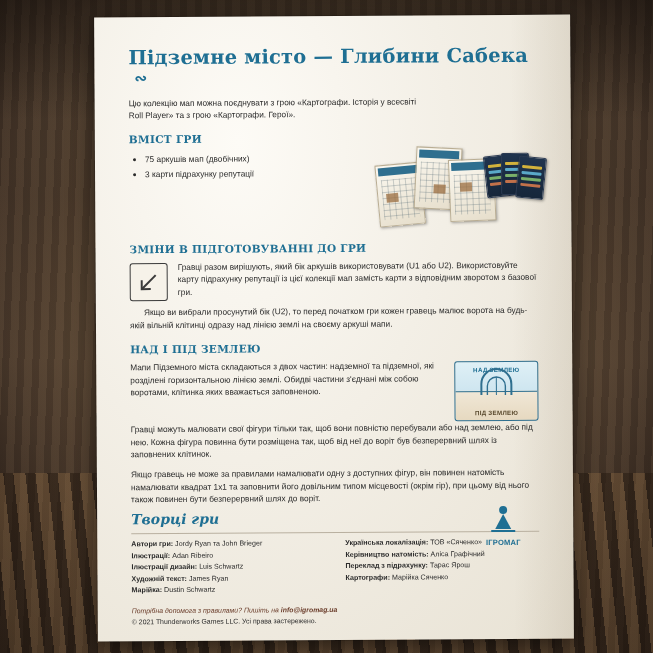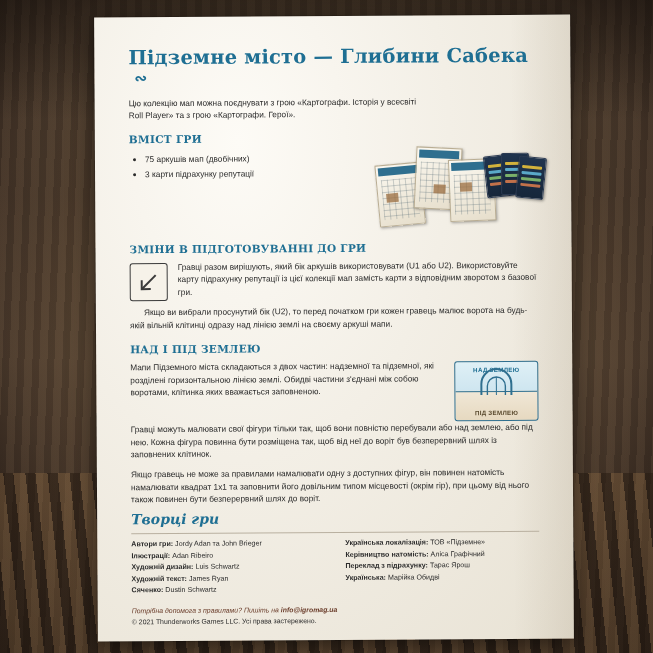--- a/index.html
+++ b/index.html
@@ -391,34 +391,42 @@
           <div class="mid"></div>
           <div class="lbl bottom">ПІД ЗЕМЛЕЮ</div>
         </div>
       </div>
       <p class="body-text">Гравці можуть малювати свої фігури тільки так, щоб вони повністю перебували або над землею, або під нею. Кожна фігура повинна бути розміщена так, щоб від неї до воріт був безперервний шлях із заповнених клітинок.</p>
       <p class="body-text">Якщо гравець не може за правилами намалювати одну з доступних фігур, він повинен натомість намалювати квадрат 1x1 та заповнити його довільним типом місцевості (окрім гір), при цьому від нього також повинен бути безперервний шлях до воріт.</p>
 
       <div class="credits-wrap">
         <h2 class="credits-title">Творці гри</h2>
 
+        <div class="pub-logo">
+          <svg width="34" height="30" viewBox="0 0 34 30">
+            <circle cx="17" cy="7" r="4" fill="#1f6f93"></circle>
+            <path d="M17 11 L9 26 L25 26 Z" fill="#1f6f93"></path>
+            <rect x="5" y="27" width="24" height="2" fill="#1f6f93"></rect>
+          </svg>
+          <div class="name">ІГРОМАГ</div>
+        </div>
 
         <div class="credits-cols">
           <div class="credits-col">
-            <div><span class="k">Автори гри:</span> <span>Jordy Adan та John Brieger</span></div>
+            <div><span class="k">Автори гри:</span> <span>Jordy Ryan та John Brieger</span></div>
             <div><span class="k">Ілюстрації:</span> <span>Adan Ribeiro</span></div>
-            <div><span class="k">Художній дизайн:</span> <span>Luis Schwartz</span></div>
+            <div><span class="k">Ілюстрації дизайн:</span> <span>Luis Schwartz</span></div>
             <div><span class="k">Художній текст:</span> <span>James Ryan</span></div>
-            <div><span class="k">Сяченко:</span> <span>Dustin Schwartz</span></div>
+            <div><span class="k">Марійка:</span> <span>Dustin Schwartz</span></div>
           </div>
           <div class="credits-col">
-            <div><span class="k">Українська локалізація:</span> <span>ТОВ «Підземне»</span></div>
+            <div><span class="k">Українська локалізація:</span> <span>ТОВ «Сяченко»</span></div>
             <div><span class="k">Керівництво натомість:</span> <span>Аліса Графічний</span></div>
             <div><span class="k">Переклад з підрахунку:</span> <span>Тарас Ярош</span></div>
-            <div><span class="k">Українська:</span> <span>Марійка Обидві</span></div>
+            <div><span class="k">Картографи:</span> <span>Марійка Сяченко</span></div>
           </div>
         </div>
 
         <div class="footer-note">
           <span>Потрібна допомога з правилами? Пишіть на </span><span class="mail">info@igromag.ua</span>
         </div>
         <div class="copyright">© 2021 Thunderworks Games LLC. Усі права застережено.</div>
       </div>
 
     </div>

